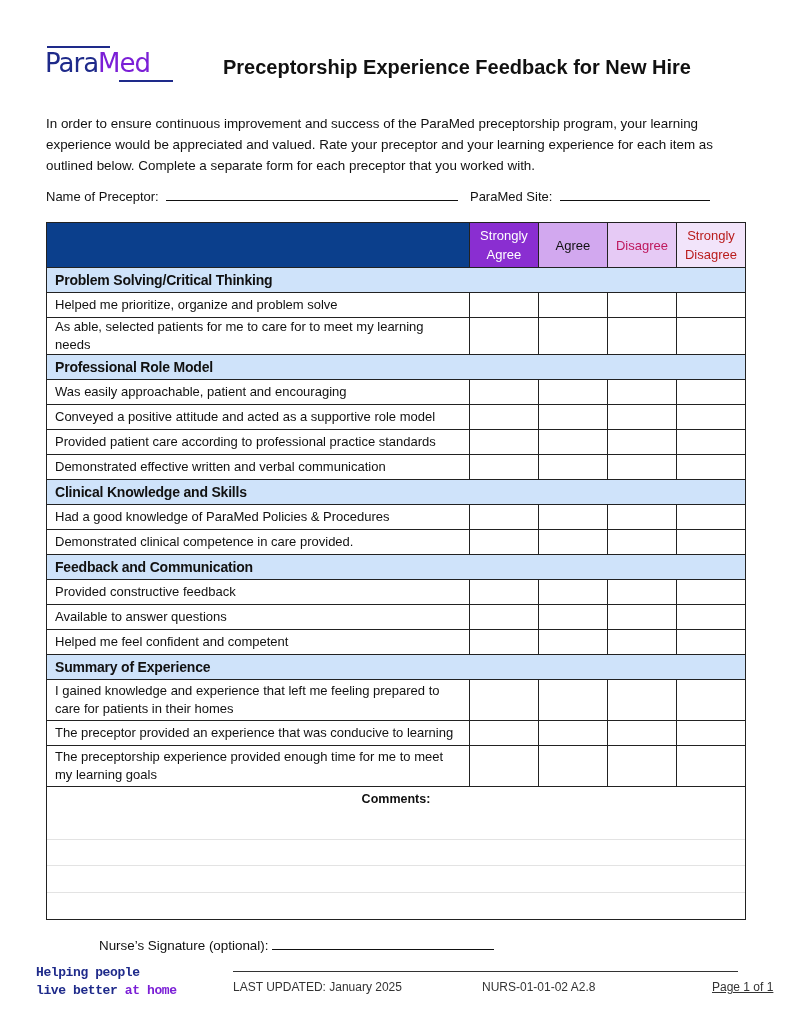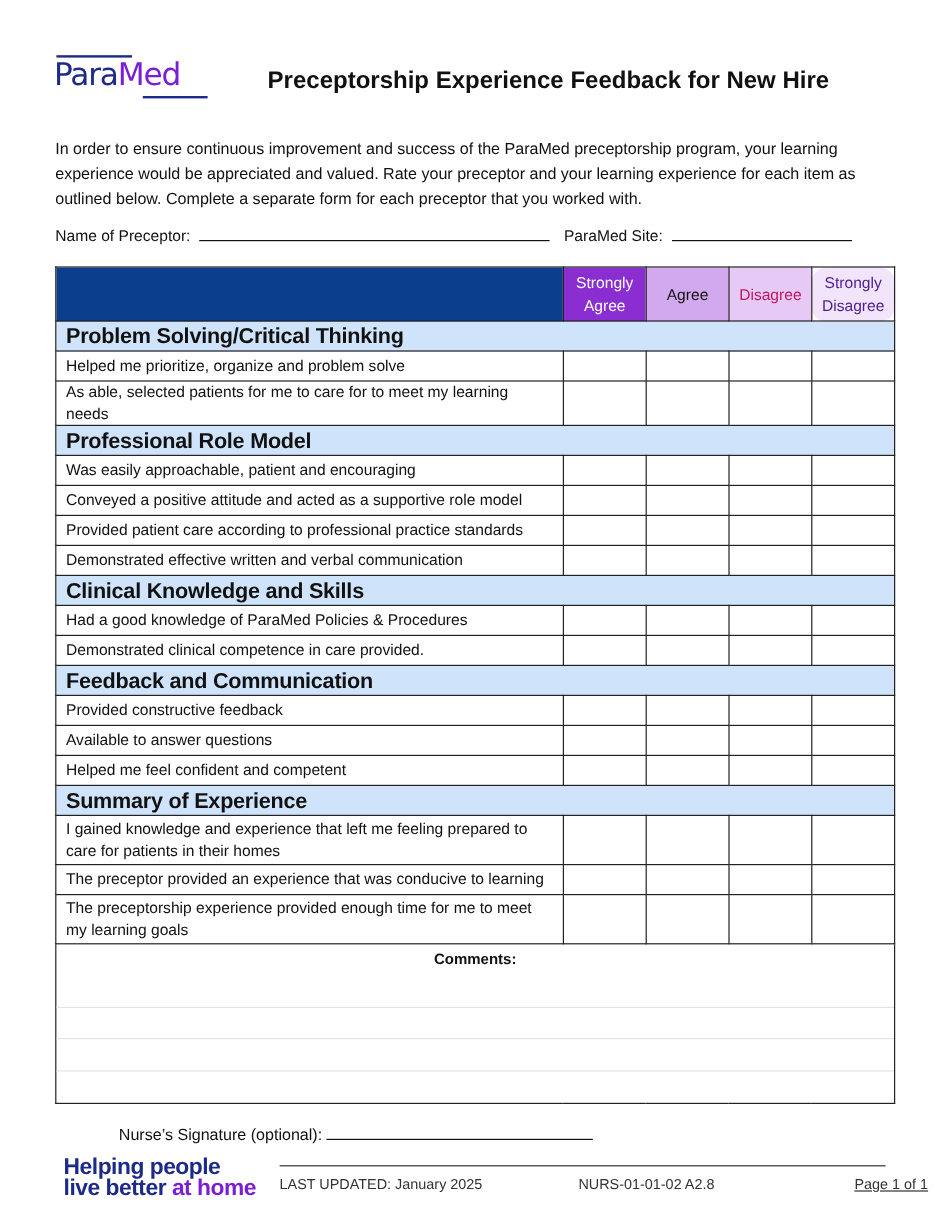--- a/index.html
+++ b/index.html
@@ -15,31 +15,31 @@
   .fields { position:absolute; left:46px; top:186px; font-size:13px; width:700px; }
   .fields .lbl { display:inline-block; }
   .fields .line { display:inline-block; border-bottom:1.5px solid #111; height:14px; vertical-align:baseline; }
   table.form { position:absolute; left:46px; top:222px; width:700px; border-collapse:collapse; font-size:13px; }
   table.form td, table.form th { border:1px solid #222; padding:0 8px; }
   .hdr th { height:44px; font-weight:normal; font-size:13px; text-align:center; padding:0 2px; line-height:19px; }
   .hdr .blank { background:#0b3f8c; }
   .hdr .sa { background:#8a2ed1; color:#fff; width:52px; }
   .hdr .ag { background:#d2a8ef; color:#111; width:52px; }
   .hdr .di { background:#e6caf5; color:#be185d; width:52px; }
-  .hdr .sd { background:#f2e4fa; color:#4c1d95; width:52px;border-radius:13px; }
-  .sec td { background:#cfe3fa; font-weight:bold; font-size:18px; height:24px; letter-spacing:-0.2px;margin-left:40px; }
+  .hdr .sd { background:#f2e4fa; color:#b91c1c; width:52px; }
+  .sec td { background:#cfe3fa; font-weight:bold; font-size:14px; height:24px; letter-spacing:-0.2px;margin-left:40px; }
   .item td { height:24px; }
   .item td.txt { line-height:18px; }
   .item.tall td { height:40px; }
   .comments td { height:132px; vertical-align:top; padding:0; position:relative;text-align:center; }
   .comments .clbl { font-weight:bold; font-size:12.5px; padding:5px 8px; }
   .comments .rl { position:absolute; left:0; right:0; height:1px; background:#e3e3e3; }
   .sig { position:absolute; left:99px; top:935px; font-size:13.4px; }
   .sig .line { display:inline-block; width:222px; border-bottom:1.5px solid #111; height:14px; vertical-align:baseline; margin-left:4px; }
-  .tagline { position:absolute; left:53px; top:964px; font-family:Liberation Sans, sans-serif; font-weight:bold; font-size:19px; line-height:18px; color:#1e2a8a; letter-spacing:-0.4px; }
+  .tagline { position:absolute; left:36px; top:964px; font-family:Liberation Mono, monospace; font-weight:bold; font-size:13px; line-height:18px; color:#1e2a8a; letter-spacing:-0.4px; }
   .tagline .hl { color:#7b1fd6; }
   .footer-rule { position:absolute; left:233px; top:971px; width:505px; height:1px; background:#333; }
   .footer { position:absolute; top:980px; font-size:12px; color:#333; }
 </style>
 </head>
 <body>
 
 <div class="logo">
   <div class="bar-top"></div>
   <div class="word"><span class="para">Para</span><span class="med">Med</span></div>

